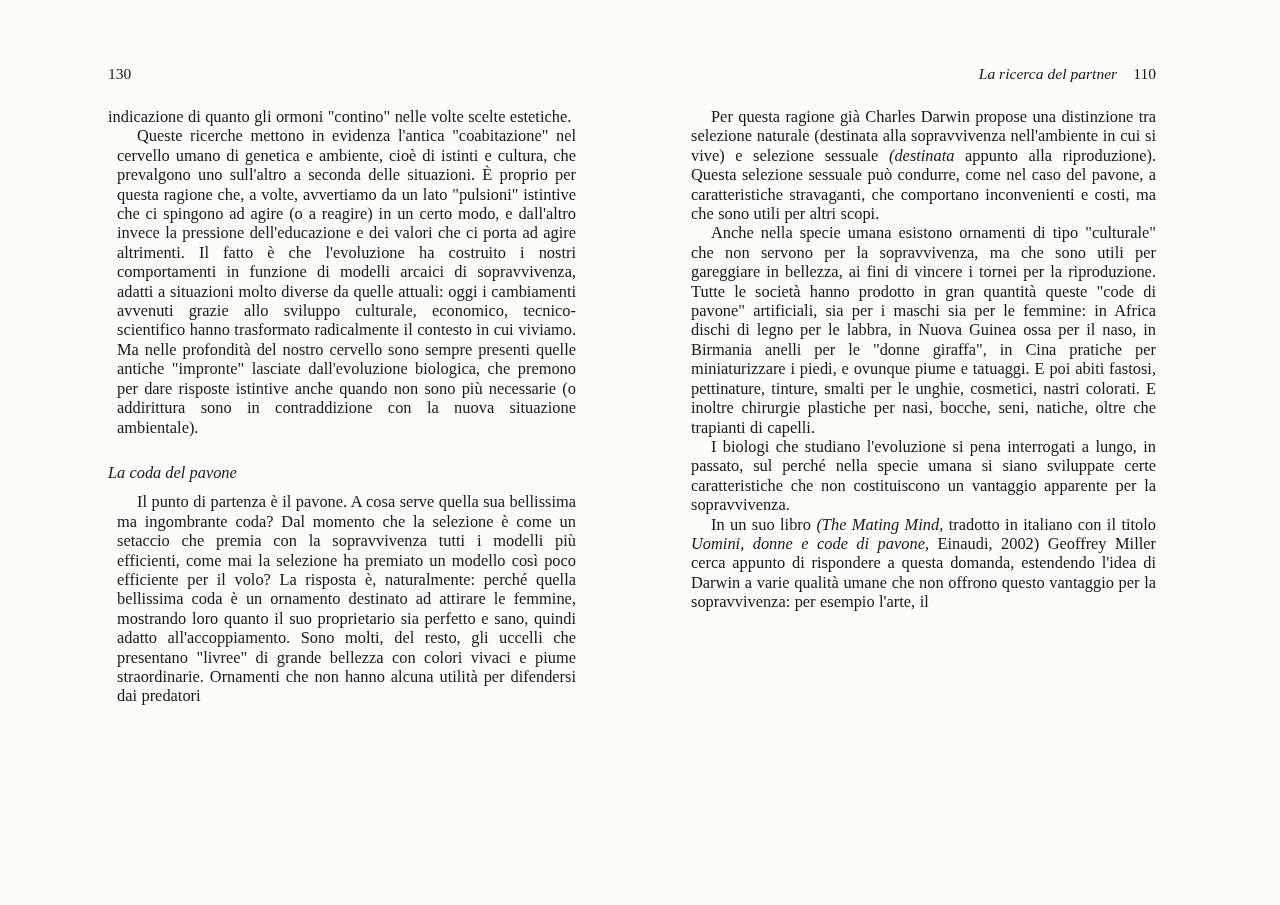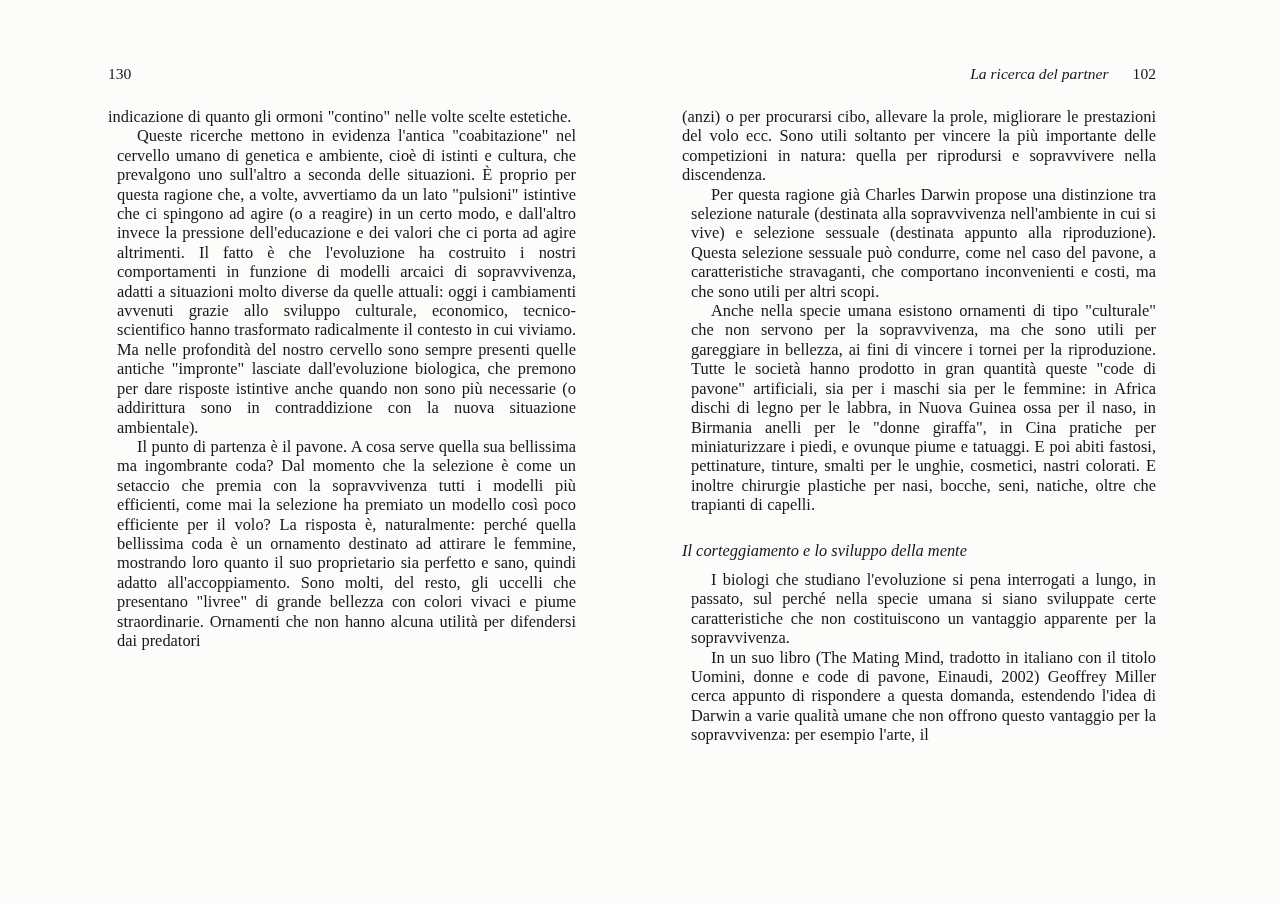--- a/index.html
+++ b/index.html
@@ -31,69 +31,68 @@
     display: flex;
     align-items: baseline;
     font-size: 15.6px;
     margin-bottom: 24px;
     line-height: 19px;
   }
   .running-head.left-head { justify-content: flex-start; }
   .running-head.right-head { justify-content: flex-end; }
   .running-head .head-title {
     font-style: italic;
-    margin-right: 24px;
+    margin-right: 16px;
   }
 
   p.body-par {
     margin: 0;
     text-align: justify;
     hyphens: none;
     word-spacing: 0.02em;
   }
   p.body-par.indent { text-indent: 20px; margin-left: 9px; }
 
   h3.section-heading {
     margin: 26px 0 10px 0;
     font-size: 16.4px;
     font-weight: normal;
     font-style: italic;
     line-height: 19.4px;
   }
-  .it { }
+  .it { font-style: italic; }
 </style>
 </head>
 <body>
 
 <div class="spread">
 
   <div class="col col-left">
     <div class="running-head left-head">
       <span>130</span>
     </div>
 
     <p class="body-par">indicazione di quanto gli ormoni "contino" nelle volte scelte estetiche.</p>
     <p class="body-par indent">Queste ricerche mettono in evidenza l'antica "coabitazione" nel cervello umano di genetica e ambiente, cioè di istinti e cultura, che prevalgono uno sull'altro a seconda delle situazioni. È proprio per questa ragione che, a volte, avvertiamo da un lato "pulsioni" istintive che ci spingono ad agire (o a reagire) in un certo modo, e dall'altro invece la pressione dell'educazione e dei valori che ci porta ad agire altrimenti. Il fatto è che l'evoluzione ha costruito i nostri comportamenti in funzione di modelli arcaici di sopravvivenza, adatti a situazioni molto diverse da quelle attuali: oggi i cambiamenti avvenuti grazie allo sviluppo culturale, economico, tecnico-scientifico hanno trasformato radicalmente il contesto in cui viviamo. Ma nelle profondità del nostro cervello sono sempre presenti quelle antiche "impronte" lasciate dall'evoluzione biologica, che premono per dare risposte istintive anche quando non sono più necessarie (o addirittura sono in contraddizione con la nuova situazione ambientale).</p>
 
+    <h3 class="section-heading">La coda del pavone</h3>
 
     <p class="body-par indent">Il punto di partenza è il pavone. A cosa serve quella sua bellissima ma ingombrante coda? Dal momento che la selezione è come un setaccio che premia con la sopravvivenza tutti i modelli più efficienti, come mai la selezione ha premiato un modello così poco efficiente per il volo? La risposta è, naturalmente: perché quella bellissima coda è un ornamento destinato ad attirare le femmine, mostrando loro quanto il suo proprietario sia perfetto e sano, quindi adatto all'accoppiamento. Sono molti, del resto, gli uccelli che presentano "livree" di grande bellezza con colori vivaci e piume straordinarie. Ornamenti che non hanno alcuna utilità per difendersi dai predatori</p>
   </div>
 
   <div class="col col-right">
     <div class="running-head right-head">
       <span class="head-title">La ricerca del partner</span>
-      <span>102</span>
+      <span>110</span>
     </div>
 
-    <p class="body-par">(anzi) o per procurarsi cibo, allevare la prole, migliorare le prestazioni del volo ecc. Sono utili soltanto per vincere la più importante delle competizioni in natura: quella per riprodursi e sopravvivere nella discendenza.</p>
 
     <p class="body-par indent"><span>Per questa ragione già Charles Darwin propose una distinzione tra selezione naturale (destinata alla sopravvivenza nell'ambiente in cui si vive) e selezione sessuale </span><span class="it">(destinata</span><span> appunto alla riproduzione). Questa selezione sessuale può condurre, come nel caso del pavone, a caratteristiche stravaganti, che comportano inconvenienti e costi, ma che sono utili per altri scopi.</span></p>
 
     <p class="body-par indent">Anche nella specie umana esistono ornamenti di tipo "culturale" che non servono per la sopravvivenza, ma che sono utili per gareggiare in bellezza, ai fini di vincere i tornei per la riproduzione. Tutte le società hanno prodotto in gran quantità queste "code di pavone" artificiali, sia per i maschi sia per le femmine: in Africa dischi di legno per le labbra, in Nuova Guinea ossa per il naso, in Birmania anelli per le "donne giraffa", in Cina pratiche per miniaturizzare i piedi, e ovunque piume e tatuaggi. E poi abiti fastosi, pettinature, tinture, smalti per le unghie, cosmetici, nastri colorati. E inoltre chirurgie plastiche per nasi, bocche, seni, natiche, oltre che trapianti di capelli.</p>
 
-    <h3 class="section-heading">Il corteggiamento e lo sviluppo della mente</h3>
 
     <p class="body-par indent">I biologi che studiano l'evoluzione si pena interrogati a lungo, in passato, sul perché nella specie umana si siano sviluppate certe caratteristiche che non costituiscono un vantaggio apparente per la sopravvivenza.</p>
 
     <p class="body-par indent"><span>In un suo libro </span><span class="it">(The Mating Mind,</span><span> tradotto in italiano con il titolo </span><span class="it">Uomini, donne e code di pavone,</span><span> Einaudi, 2002) Geoffrey Miller cerca appunto di rispondere a questa domanda, estendendo l'idea di Darwin a varie qualità umane che non offrono questo vantaggio per la sopravvivenza: per esempio l'arte, il</span></p>
   </div>
 
 </div>
 
 </body></html>

